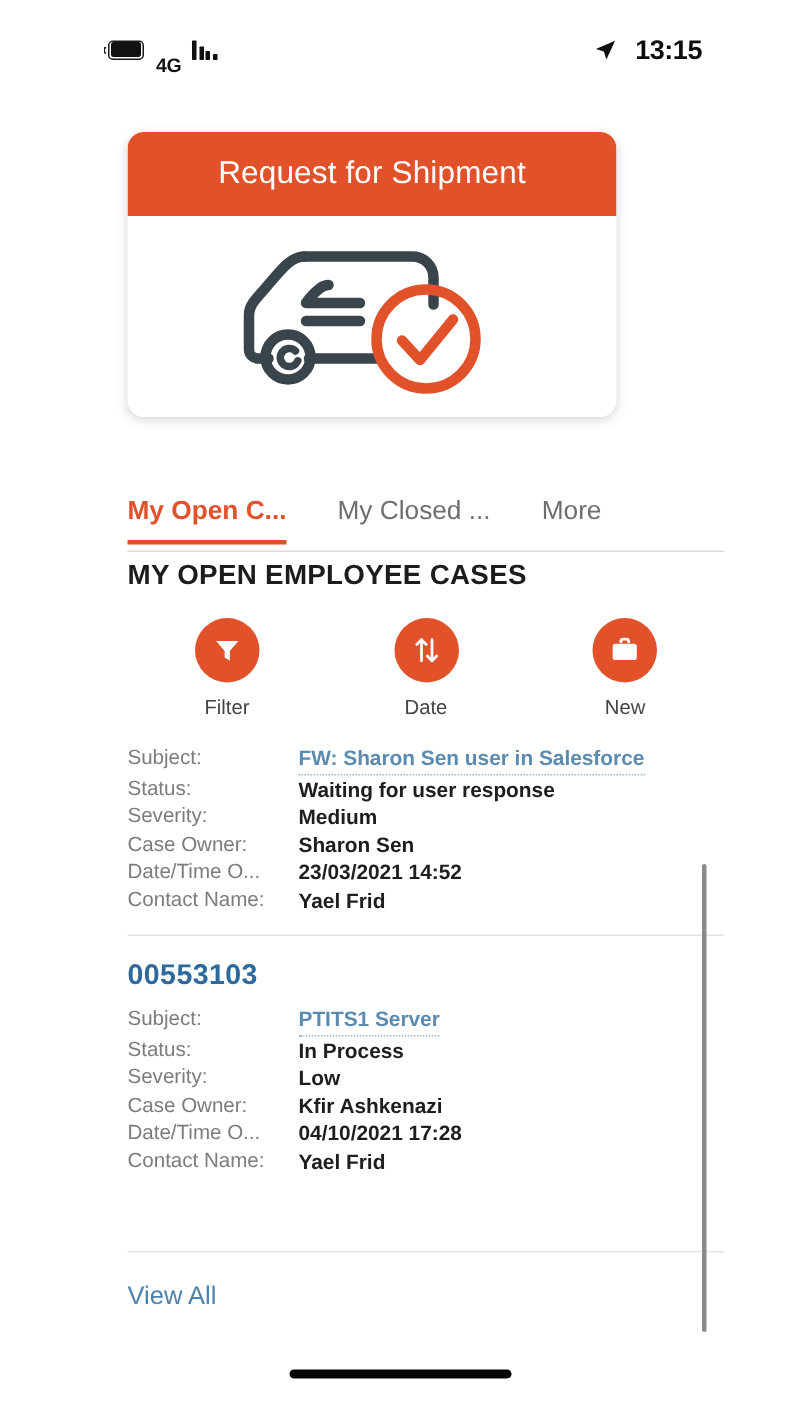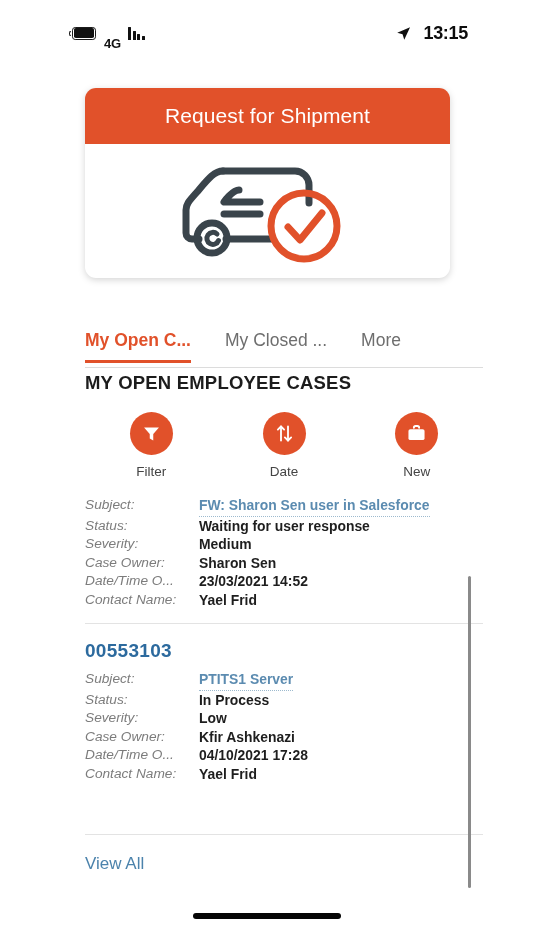--- a/index.html
+++ b/index.html
@@ -65,21 +65,21 @@
   .loc-arrow { width: 15px; height: 15px; display: block; }
   .clock-text {
     font-size: 18px; font-weight: 700; color: #0d0d0d;
     letter-spacing: -0.3px;
   }
 
   
   #hero-card {
     position: absolute;
     left: 67px; top: 80px;
-    width: 365px; height: 190px;
+    width: 326px; height: 190px;
     background: #ffffff;
     border-radius: 11px;
     box-shadow: 0 2px 7px rgba(0,0,0,0.17);
     overflow: hidden;
   }
   #hero-header {
     height: 56px;
     background: #E1512A;
     display: flex; align-items: center; justify-content: center;
   }
@@ -156,21 +156,21 @@
     color: #2C6A9E;
     letter-spacing: 0.3px;
     margin-bottom: 8px;
   }
   .case-fields { display: block; }
   .case-row { display: flex; line-height: 18.5px; }
   .case-label {
     width: 114px; flex: 0 0 114px;
     font-size: 13.7px;
     color: #7c7c7c;
-    white-space: nowrap; overflow: hidden; font-style: italic;
+    white-space: nowrap; overflow: hidden;
   }
   .case-value {
     font-size: 13.9px;
     color: #1e1e1e;
     font-weight: bold;
   }
   .case-value.link {
     color: #5B8BB0;
     border-bottom: 1.2px dotted #9dbace;
     padding-bottom: 1px;

